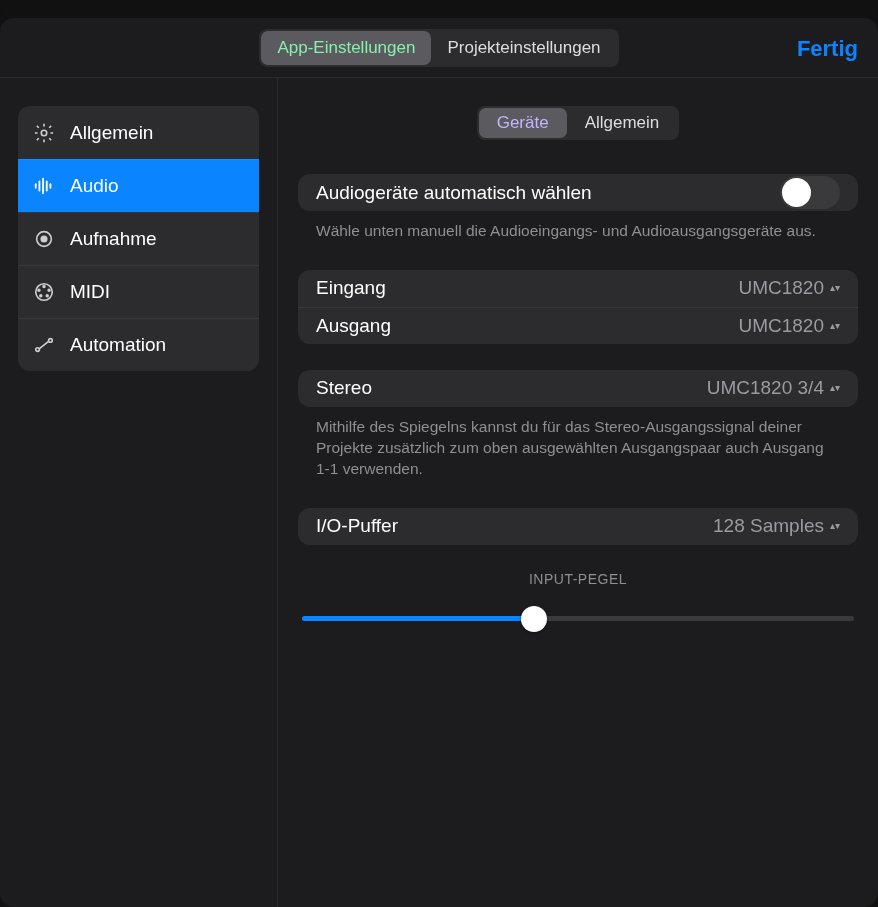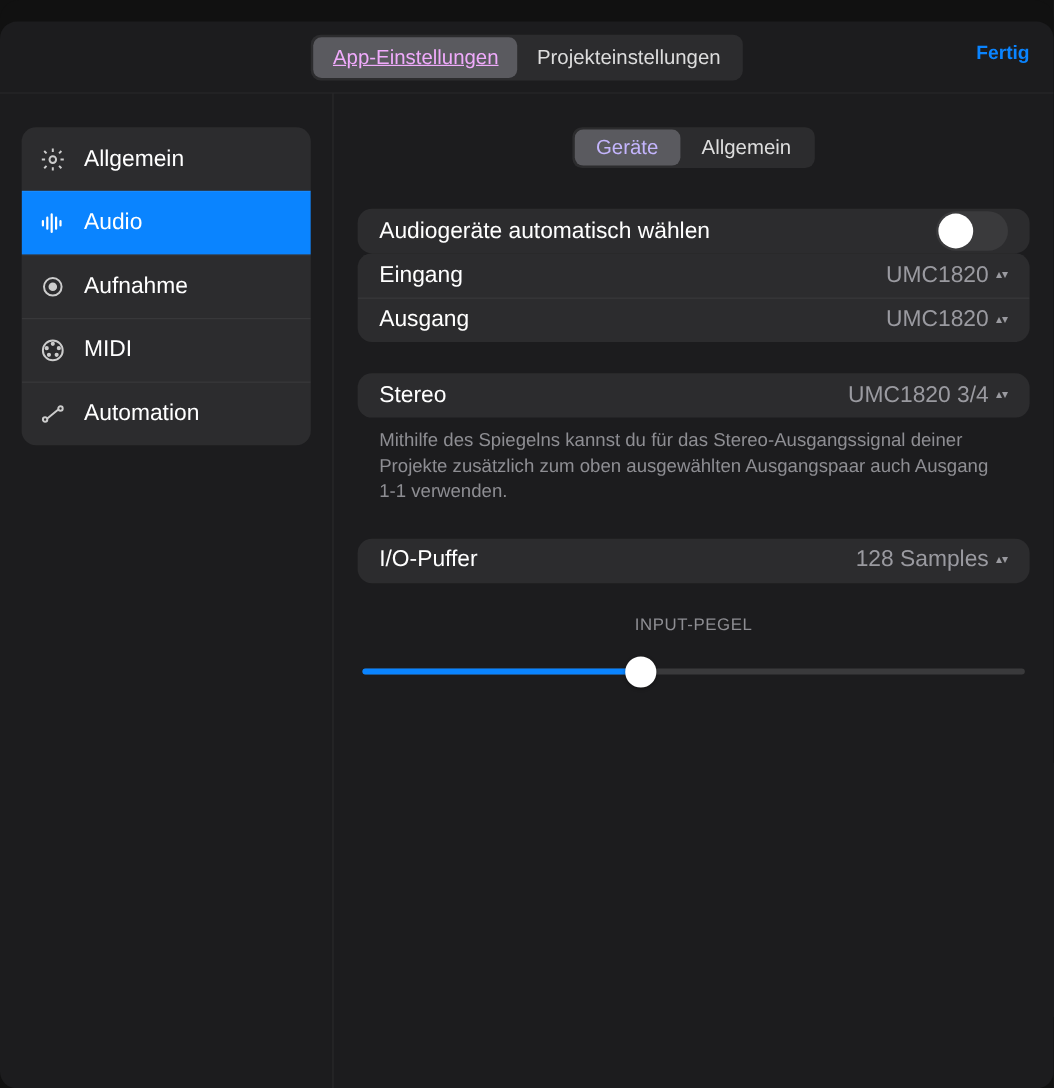--- a/index.html
+++ b/index.html
@@ -34,27 +34,27 @@
     border-radius:8px;
     padding:2px;
   }
   .seg-btn {
     padding:7px 16px;
     font-size:17px;
     color:#ddd;
     border-radius:7px;
     cursor:pointer;
   }
-  .seg-btn.active { background:#5a5a5f; color:#f0abfc;text-decoration:underline; }
+  .seg-btn.active { background:#5a5a5f; color:#86efac; }
   .done {
     position:absolute;
     right:20px;
     top:18px;
     color:#0a84ff;
-    font-size:16px;
+    font-size:22px;
     font-weight:600;
     cursor:pointer;
   }
   .body {
     flex:1;
     display:flex;
   }
   .sidebar {
     width:278px;
     border-right:1px solid rgba(255,255,255,0.06);
@@ -288,20 +288,21 @@
       </div>
 
       <div class="group">
         <div class="row">
           <span class="row-label">Audiogeräte automatisch wählen</span>
           <div class="toggle off">
             <div class="knob"></div>
           </div>
         </div>
       </div>
+      <div class="help">Wähle unten manuell die Audioeingangs- und Audioausgangsgeräte aus.</div>
 
       <div class="group">
         <div class="row">
           <span class="row-label">Eingang</span>
           <span class="row-value">
             <span>UMC1820</span>
             <span class="updown">▴▾</span>
           </span>
         </div>
         <div class="row">

